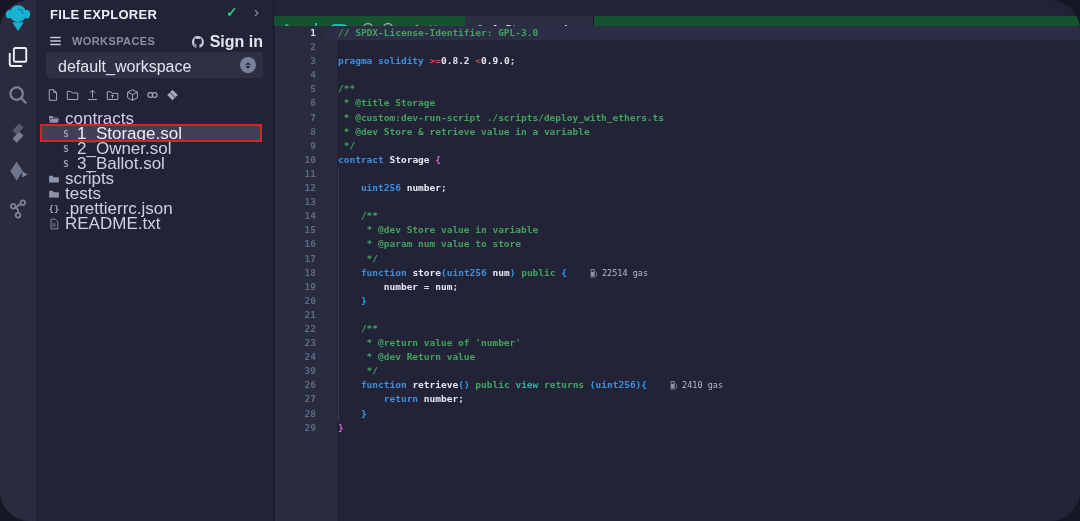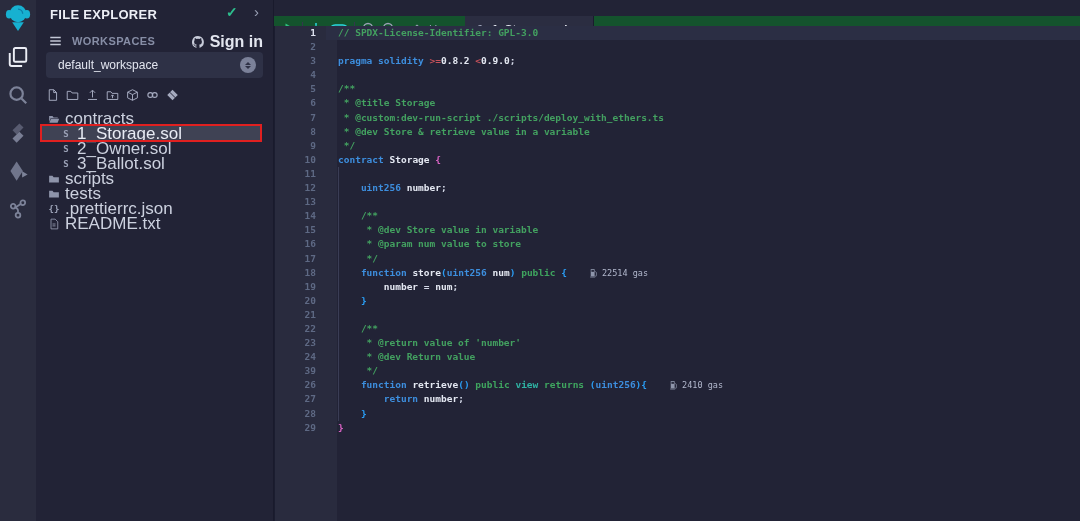--- a/index.html
+++ b/index.html
@@ -1,17 +1,17 @@
 <!DOCTYPE html>
 <html><head>
 <meta charset="utf-8">
 <style>
   html,body{margin:0;padding:0;background:#161725;}
   .app{position:relative;width:1080px;height:521px;background:#222336;overflow:hidden;
-       font-family:"Liberation Sans",sans-serif;-webkit-font-smoothing:antialiased;}
+       font-family:"Liberation Sans",sans-serif;border-radius:30px;-webkit-font-smoothing:antialiased;}
   
   .activity{position:absolute;left:0;top:0;width:36px;height:521px;background:#2a2c3e;}
   .logo{position:absolute;left:3px;top:2px;width:30px;height:30px;}
   .act-btn{position:absolute;left:7px;width:22px;height:22px;color:#7d8399;cursor:pointer;}
   .act-btn svg{width:100%;height:100%;}
   .act-btn.active{color:#eceef5;}
   
   .explorer{position:absolute;left:36px;top:0;width:237px;height:521px;background:#222336;
             border-right:1px solid #191a2c;}
   .panel-title{position:absolute;left:14px;top:7px;font-size:13px;font-weight:bold;
@@ -22,21 +22,21 @@
   .burger{position:absolute;left:0;top:1px;width:15px;height:14px;color:#c3c7d6;}
   .burger svg{width:100%;height:100%;}
   .ws-label{position:absolute;left:24px;top:2px;font-size:11px;font-weight:bold;
             color:#878ea6;letter-spacing:.4px;}
   .signin{position:absolute;right:0;top:0;display:flex;align-items:center;gap:5px;cursor:pointer;}
   .signin .gh{width:14px;height:14px;color:#c8ccda;}
   .signin .gh svg{width:100%;height:100%;}
   .signin span{font-size:16px;font-weight:bold;color:#e3e6ef;}
   .ws-select{position:absolute;left:10px;top:52px;width:217px;height:26px;background:#2e3146;
              border-radius:4px;cursor:pointer;}
-  .ws-select .val{position:absolute;left:12px;top:6px;font-size:12px;color:#e2e5ef;}
+  .ws-select .val{position:absolute;left:12px;top:6px;font-size:16px;color:#e2e5ef;}
   .spin{position:absolute;right:7px;top:5px;width:16px;height:16px;border-radius:50%;
         background:#7b8199;display:flex;flex-direction:column;align-items:center;justify-content:center;gap:1px;}
   .spin i{display:block;width:0;height:0;border-left:3px solid transparent;border-right:3px solid transparent;}
   .spin .up{border-bottom:3px solid #2e3146;}
   .spin .dn{border-top:3px solid #2e3146;}
   .ftools{position:absolute;left:10px;top:88px;display:flex;gap:7px;}
   .ftool{width:13px;height:14px;color:#a6abc0;cursor:pointer;}
   .ftool svg{width:100%;height:100%;}
   .tree{position:absolute;left:4px;top:111px;width:222px;}
   .trow{height:15px;display:flex;align-items:center;cursor:pointer;}

